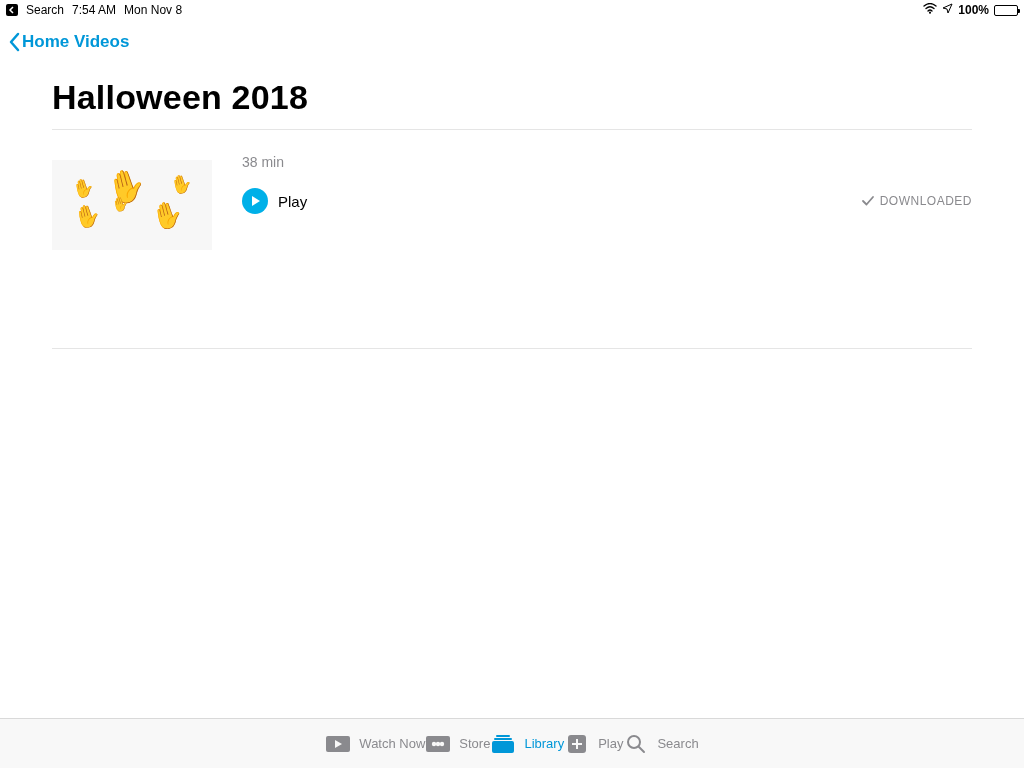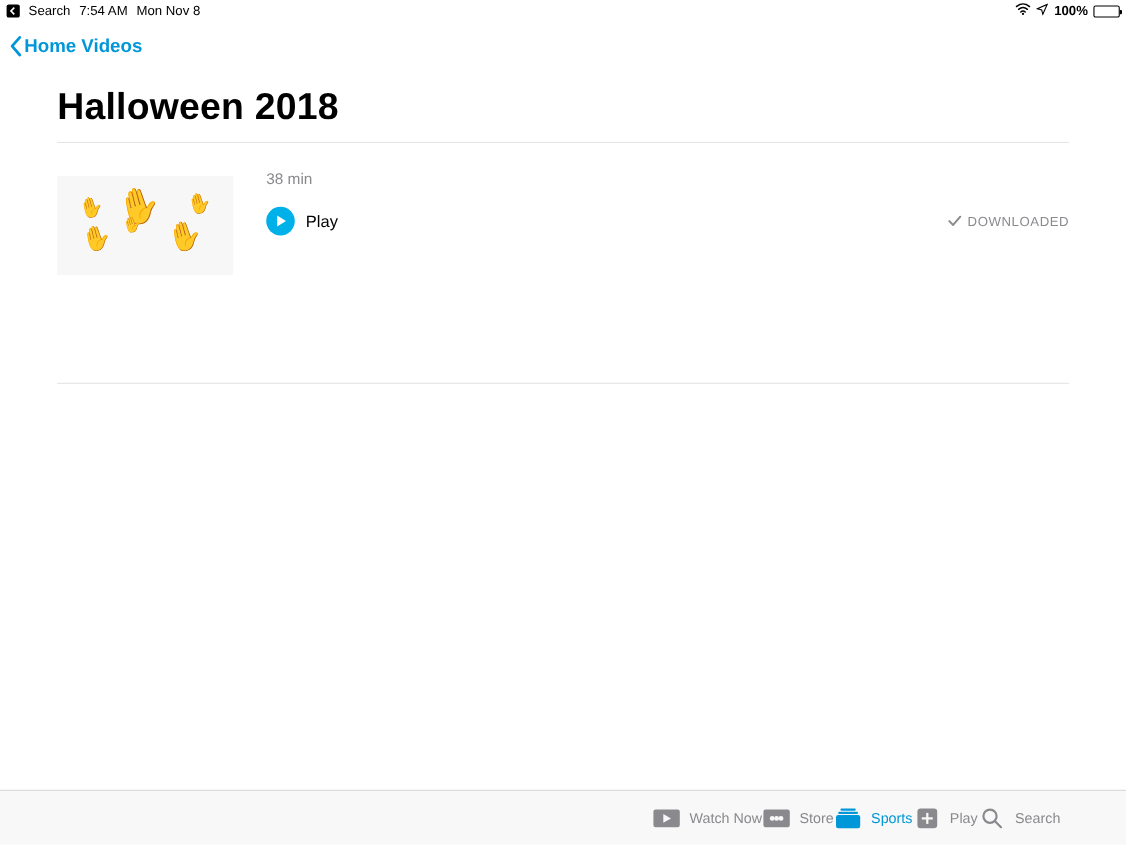--- a/index.html
+++ b/index.html
@@ -158,21 +158,21 @@
     .tab-bar {
       position: absolute;
       bottom: 0;
       left: 0;
       right: 0;
       height: 50px;
       border-top: 1px solid #d9d9d9;
       background: #f8f8f8;
       display: flex;
       align-items: center;
-      justify-content: flex-end;
+      justify-content: center;
       padding: 0 60px;
     }
     .tab {
       display: flex;
       align-items: center;
       gap: 8px;
       color: #8a8a8e;
       font-size: 13px;
       cursor: pointer;
     }
@@ -302,21 +302,21 @@
     <span>Store</span>
   </div>
   <div class="tab active">
     <span class="tab-icon">
       <svg width="26" height="20" viewBox="0 0 26 20">
           <rect x="6" y="1" width="14" height="2" rx="1" fill="#0097d8"></rect>
           <rect x="4" y="4" width="18" height="2" rx="1" fill="#0097d8"></rect>
           <rect x="2" y="7" width="22" height="12" rx="2" fill="#0097d8"></rect>
         </svg>
     </span>
-    <span>Sports</span>
+    <span>Library</span>
   </div>
   <div class="tab">
     <span class="tab-icon">
       <svg width="20" height="20" viewBox="0 0 20 20">
           <rect x="1" y="1" width="18" height="18" rx="3" fill="#8a8a8e"></rect>
           <rect x="9" y="5" width="2" height="10" fill="#f8f8f8"></rect>
           <rect x="5" y="9" width="10" height="2" fill="#f8f8f8"></rect>
         </svg>
     </span>
     <span>Play</span>

